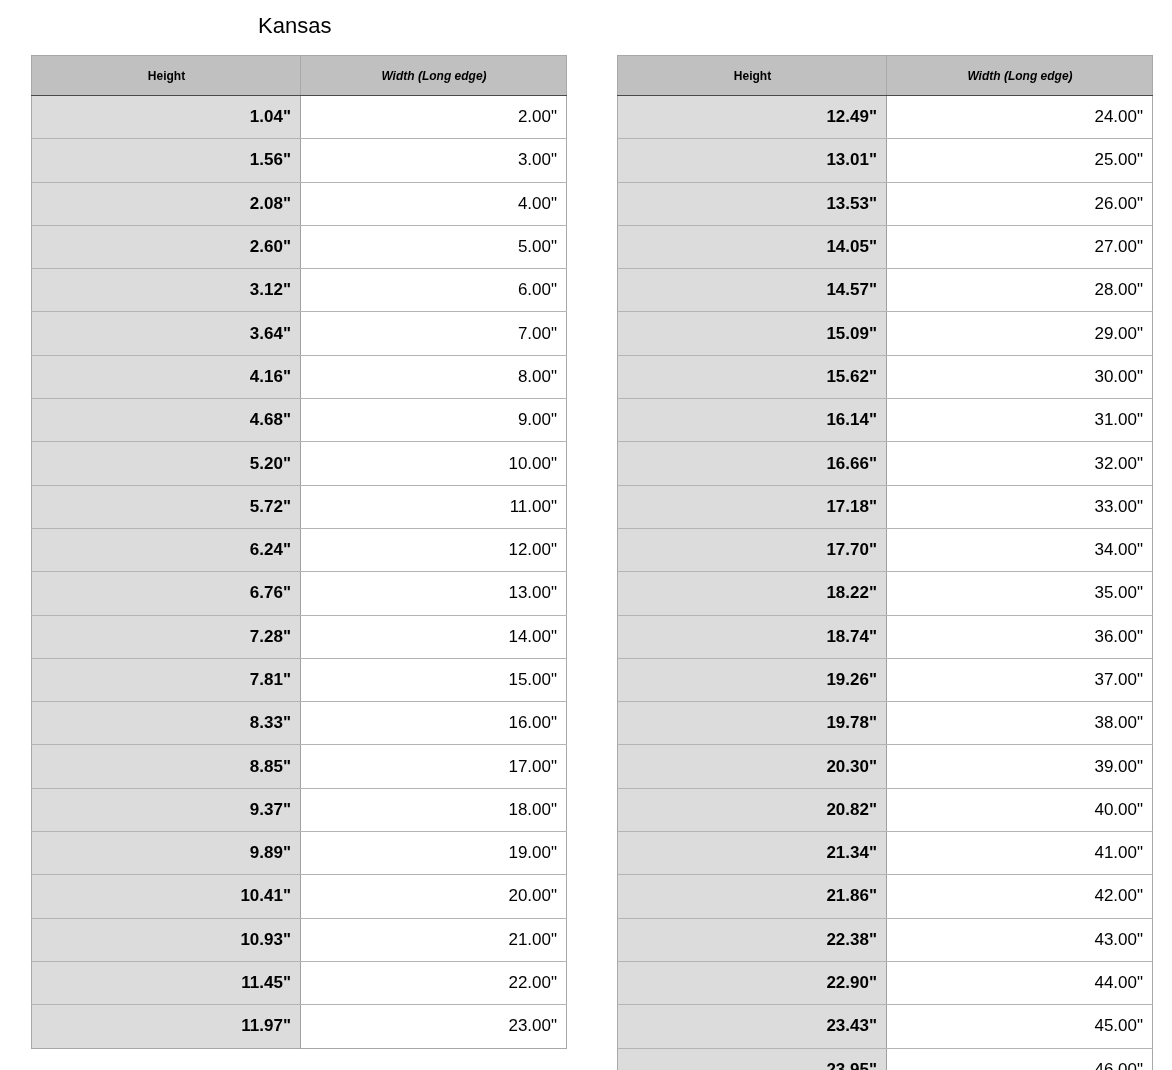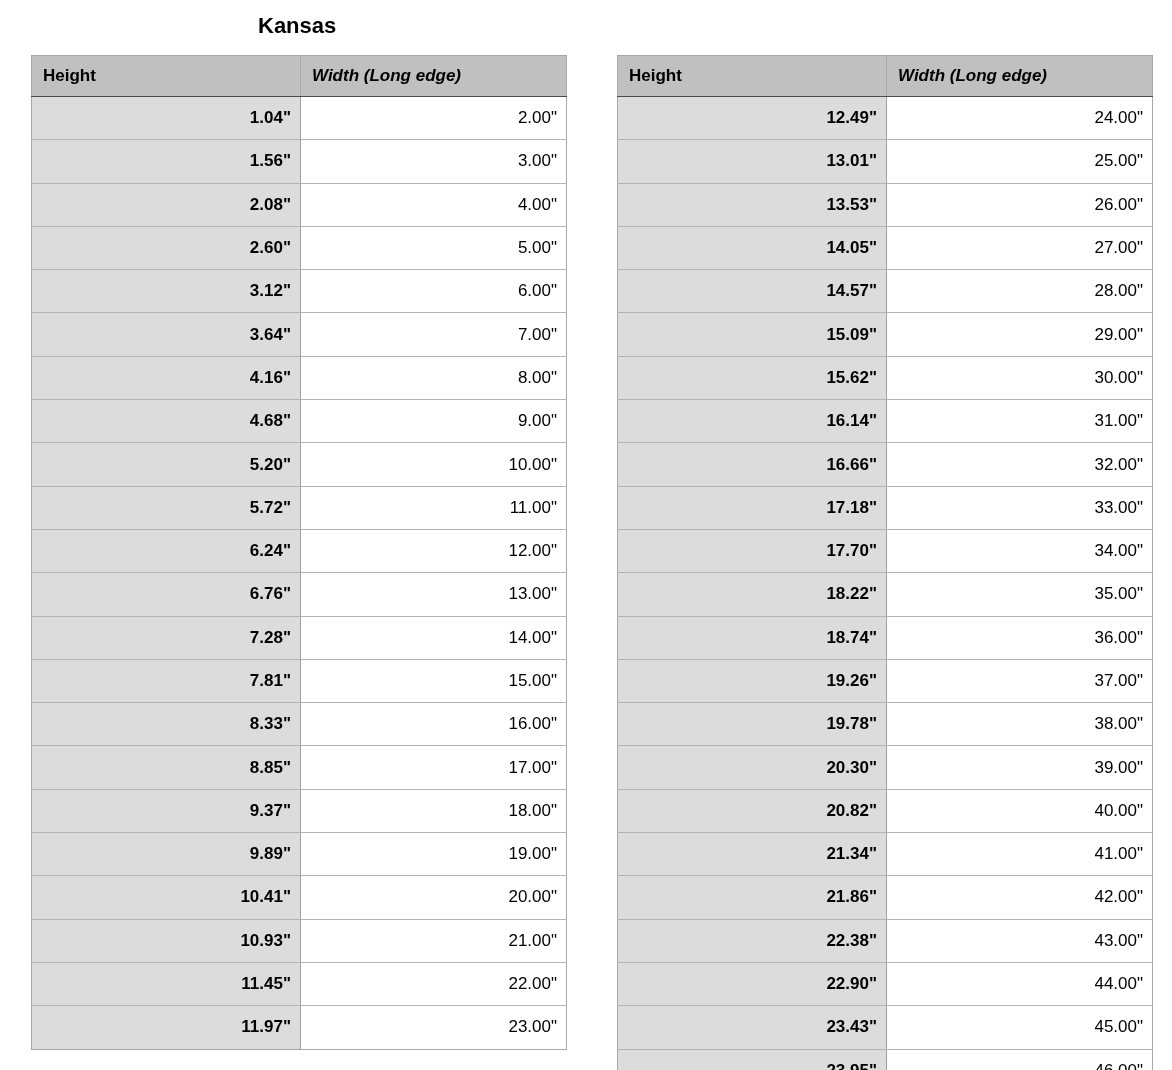--- a/index.html
+++ b/index.html
@@ -16,21 +16,21 @@
     -webkit-font-smoothing: antialiased;
   }
 
   #page-title {
     position: absolute;
     left: 258px;
     top: 12px;
     font-size: 22px;
     line-height: 28px;
     color: #000000;
-    font-weight: 700;
+    font-weight: 400;
     white-space: nowrap;
   }
 
   .table-wrap {
     position: absolute;
     top: 55px;
   }
   #table-left-wrap  { left: 31px;  width: 535px; }
   #table-right-wrap { left: 617px; width: 535px; }
 
@@ -42,22 +42,22 @@
     font-size: 17px;
   }
 
   table.size-table col.col-height { width: 269px; }
   table.size-table col.col-width  { width: 266px; }
 
   table.size-table thead th {
     background: #c0c0c0;
     color: #000000;
     font-weight: bold;
-    font-size: 17px;
-    text-align: left;
+    font-size: 12px;
+    text-align: center;
     padding: 10px 10px 10px 11px;
     height: 40px;
     box-sizing: border-box;
     border-right: 1px solid #a8a8a8;
     border-bottom: 1px solid #4a4a4a;
     vertical-align: middle;
     white-space: nowrap;
   }
   table.size-table thead th:last-child { border-right: none; font-style: italic; }
 

